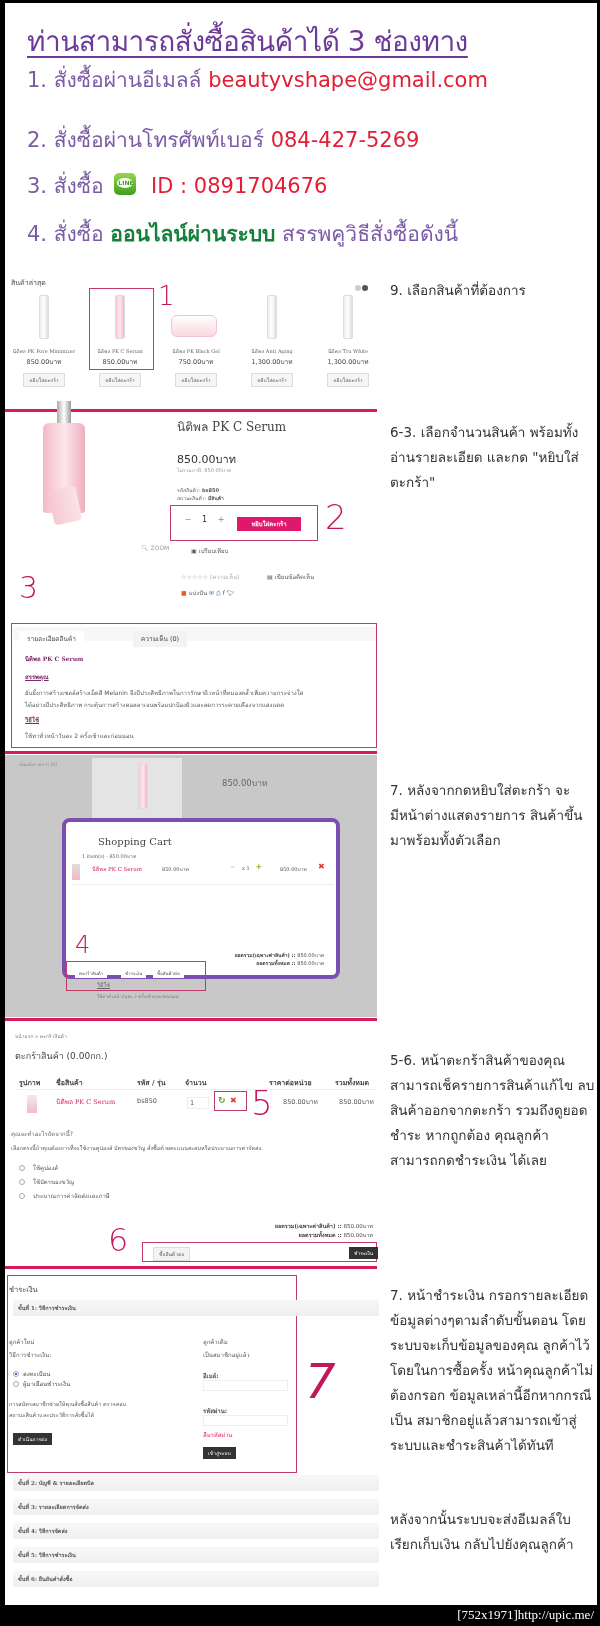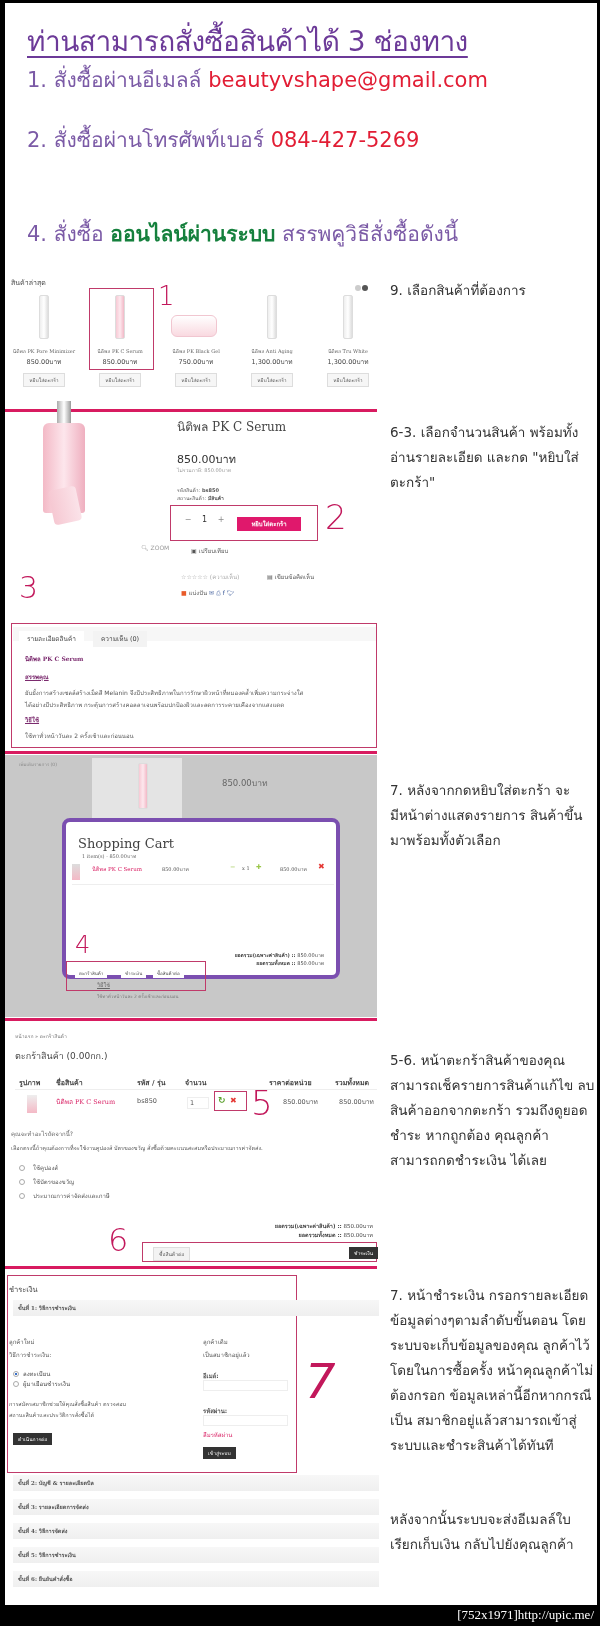--- a/index.html
+++ b/index.html
@@ -44,21 +44,21 @@
   .bigbottle { position: absolute; left: 38px; top: 420px; width: 42px; height: 90px; background: linear-gradient(90deg, #f3b9c6, #fde6ec, #efafbf); border-radius: 6px 6px 3px 3px; }
   .bigcap { position: absolute; left: 52px; top: 398px; width: 14px; height: 24px; background: linear-gradient(90deg, #aaa, #fff, #999); }
   .bigcap2 { position: absolute; left: 46px; top: 485px; width: 28px; height: 35px; background: linear-gradient(90deg, #f6c8d2, #fbe3e9); border-radius: 4px; transform: rotate(-12deg); }
   .qty { position: absolute; left: 176px; top: 512px; font-size: 8px; color: #888; }
   .qty span { display: inline-block; width: 14px; text-align: center; }
   .addcart { position: absolute; left: 232px; top: 514px; width: 64px; height: 14px; background: #e0186c; color: #fff; font-size: 6px; text-align: center; line-height: 14px; font-weight: bold; }
 
   
   .tab3 { position: absolute; top: 628px; font-size: 6.5px; color: #444; padding: 3px 8px; }
   .tab3.active { background: #fff; }
-  .tab3.inactive { background: #f3f3f3; }
+  .tab3.inactive { background: #f3f3f3; margin-left: 40px; }
   .desc { position: absolute; left: 20px; font-size: 6px; color: #555; }
 
   
   .gray-bg { position: absolute; left: 0; top: 752px; width: 372px; height: 262px; background: #c8c8c8; }
   .modal { position: absolute; left: 57px; top: 815px; width: 278px; height: 161px; background: #fff; border: 4px solid #7b4fb0; border-radius: 8px; }
   .mini-tab { position: absolute; top: 966px; height: 9px; background: #fff; font-size: 4.5px; color: #444; line-height: 9px; padding: 0 4px; }
 
   
   .crumb { position: absolute; left: 10px; top: 1029px; font-size: 5px; color: #777; }
   .cart-title { position: absolute; left: 10px; top: 1046px; font-size: 9px; color: #444; }
@@ -84,20 +84,26 @@
 
   <div class="way" style="top:60px">
     <span>1.</span>
     <span>สั่งซื้อผ่านอีเมลล์</span>
     <span class="red">beautyvshape@gmail.com</span>
   </div>
   <div class="way" style="top:120px">
     <span>2.</span>
     <span>สั่งซื้อผ่านโทรศัพท์เบอร์</span>
     <span class="red">084-427-5269</span>
+  </div>
+  <div class="way" style="top:166px">
+    <span>3.</span>
+    <span>สั่งซื้อ</span>
+    <span class="line-icon"><b>LINE</b></span>
+    <span class="red">ID : 0891704676</span>
   </div>
   <div class="way" style="top:214px">
     <span>4.</span>
     <span>สั่งซื้อ</span>
     <span class="redb">ออนไลน์ผ่านระบบ</span>
     <span>สรรพคูวิธีสั่งซื้อดังนี้</span>
   </div>
 
   <div class="s1-title">สินค้าล่าสุด</div>
   <div class="s1-dots"><span></span><span class="on"></span></div>
@@ -187,21 +193,21 @@
   <div class="pbox" style="left:6px;top:620px;width:366px;height:125px"></div>
 
   <div class="pink-line" style="top:748px"></div>
   <div class="gray-bg"></div>
   <div class="sm" style="position:absolute;left:14px;top:758px;color:#888;font-size:4.5px">เพิ่มเติมรายการ (0)</div>
   <div style="position:absolute;left:87px;top:755px;width:90px;height:60px;background:#e4e4e4"></div>
   <div class="bottle pink" style="position:absolute;left:133px;top:760px;margin:0;width:10px;height:46px"></div>
   <div style="position:absolute;left:217px;top:773px;font-size:8.5px;color:#666">850.00บาท</div>
 
   <div class="modal">
-    <div class="serif" style="position:absolute;left:12px;top:14px;font-size:13px;color:#444">Shopping Cart</div>
+    <div class="serif" style="position:absolute;left:32px;top:14px;font-size:10px;color:#444">Shopping Cart</div>
     <div class="serif" style="position:absolute;left:16px;top:30px;font-size:5px;color:#666">1 item(s) - 850.00บาท</div>
     <div style="position:absolute;left:6px;top:42px;width:8px;height:16px;background:linear-gradient(#ddd,#f4b9c6)"></div>
     <div class="serif" style="position:absolute;left:26px;top:43px;font-size:5.5px;color:#d81b60">นิติพล PK C Serum</div>
     <div class="serif" style="position:absolute;left:96px;top:43px;font-size:5px;color:#555">850.00บาท</div>
     <div style="position:absolute;left:164px;top:41px;font-size:6.5px;color:#9bc74a">−</div>
     <div class="serif" style="position:absolute;left:176px;top:43px;font-size:5px;color:#555">x 1</div>
     <div style="position:absolute;left:190px;top:41px;font-size:6.5px;color:#9bc74a">✚</div>
     <div class="serif" style="position:absolute;left:214px;top:43px;font-size:5px;color:#555">850.00บาท</div>
     <div style="position:absolute;left:252px;top:40px;font-size:8px;color:#e53935;font-weight:bold">✖</div>
     <div style="position:absolute;left:6px;top:62px;width:262px;height:1px;background:#eee"></div>

